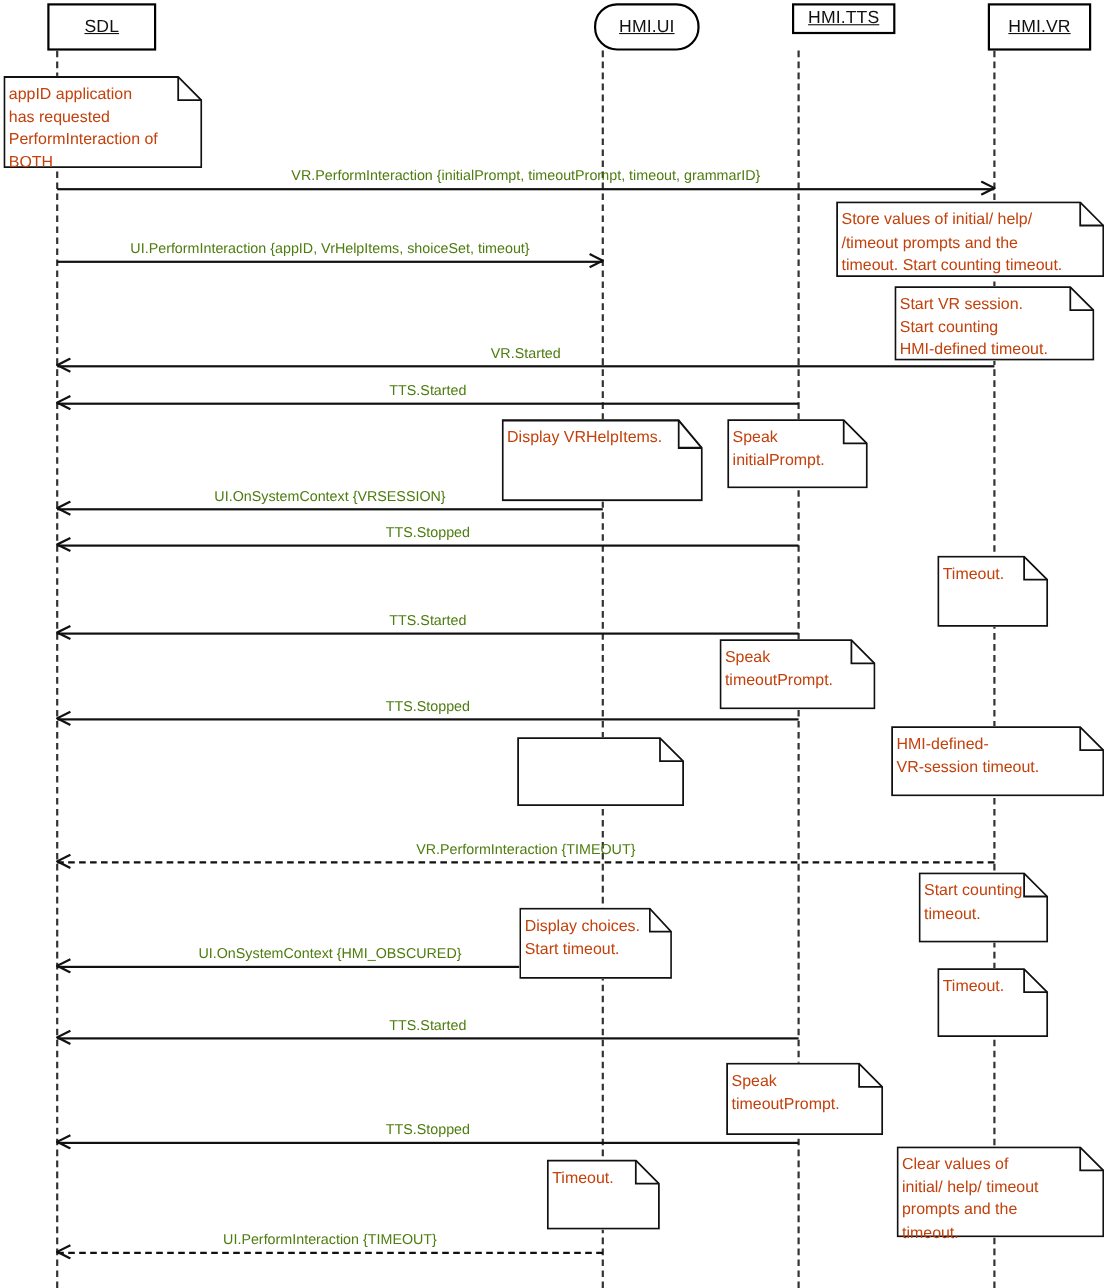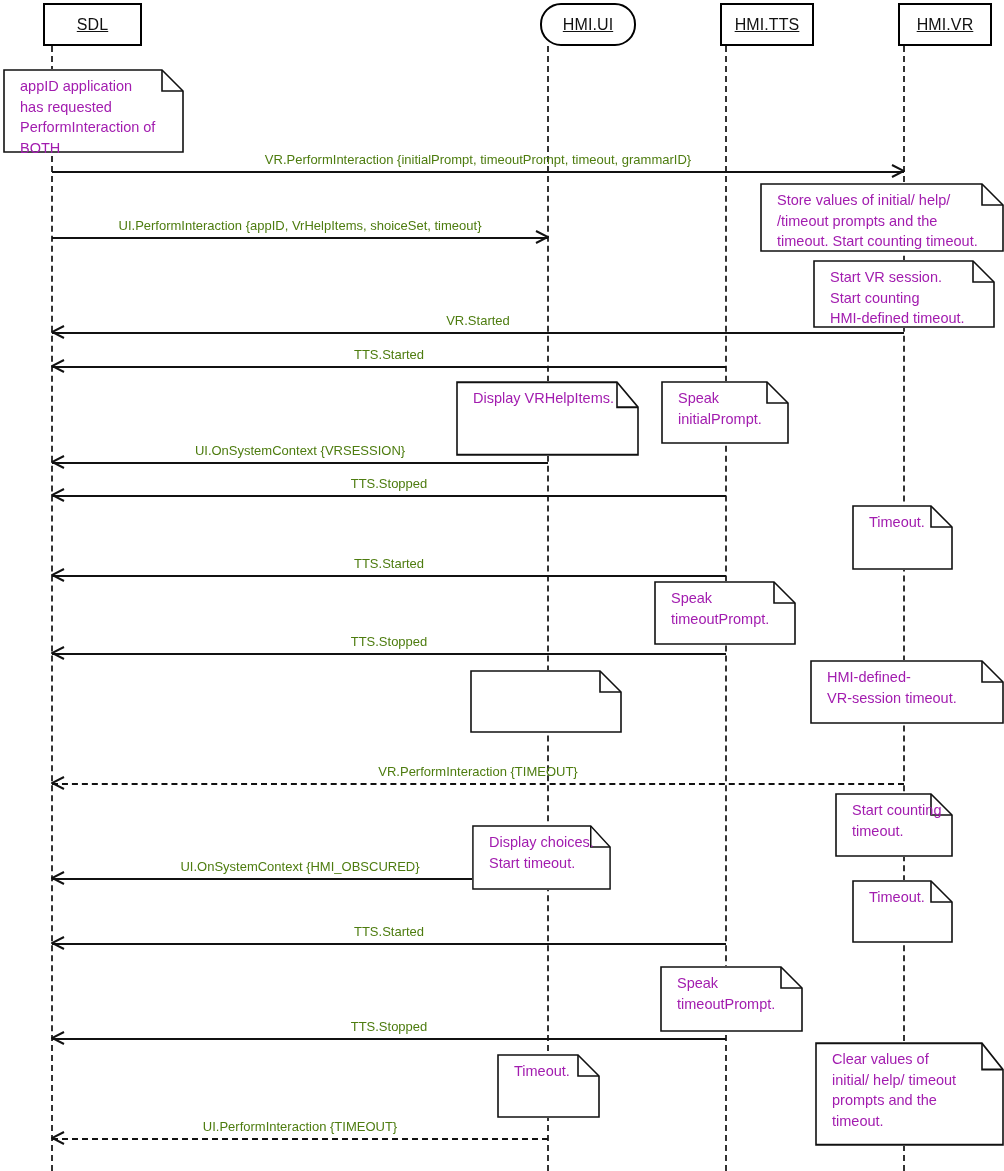--- a/index.html
+++ b/index.html
@@ -81,22 +81,22 @@
     left: -1px;
   }
   .arrow-head svg { display: block; }
   
   .note {
     position: absolute;
     background: #ffffff;
     box-sizing: border-box;
     font-size: 14.5px;
     line-height: 1.42;
-    color: #a21caf;
-    padding: 7px 9px 5px 17px;
+    color: #c2410c;
+    padding: 7px 9px 5px 5px;
     overflow: visible;
   }
   .note .note-svg {
     position: absolute;
     left: 0;
     top: 0;
     width: 100%;
     height: 100%;
     pointer-events: none;
   }
@@ -332,21 +332,21 @@
         <div class="note-text">Timeout.</div>
       </div>
       <div class="note" style="left: 660px; top: 966px; width: 143px; height: 66px;">
         <svg class="note-svg" viewBox="0 0 143 66" preserveAspectRatio="none">
           <path d="M1,1 L121,1 L142,22 L142,65 L1,65 Z" fill="#ffffff" stroke="#111111" stroke-width="1.6"></path>
           <path d="M121,1 L121,22 L142,22" fill="none" stroke="#111111" stroke-width="1.6"></path>
         </svg>
         <div class="note-text">Speak
 timeoutPrompt.</div>
       </div>
-      <div class="note" style="left: 815px; top: 1042px; width: 189px; height: 104px;">
+      <div class="note" style="left: 815px; top: 1042px; width: 189px; height: 83px;">
         <svg class="note-svg" viewBox="0 0 189 83" preserveAspectRatio="none">
           <path d="M1,1 L167,1 L188,22 L188,82 L1,82 Z" fill="#ffffff" stroke="#111111" stroke-width="1.6"></path>
           <path d="M167,1 L167,22 L188,22" fill="none" stroke="#111111" stroke-width="1.6"></path>
         </svg>
         <div class="note-text">Clear values of
 initial/ help/ timeout
 prompts and the
 timeout.</div>
       </div>
       <div class="note" style="left: 497px; top: 1054px; width: 103px; height: 64px;">
@@ -357,20 +357,20 @@
         <div class="note-text">Timeout.</div>
       </div>
     </div>
   <div id="participants-layer">
       <div class="participant-box" style="left: 3px; top: 3px; width: 99px; height: 43px;">
         <span class="participant-label">SDL</span>
       </div>
       <div class="participant-box" style="left: 500px; top: 3px; width: 96px; height: 43px; border-radius: 21px;">
         <span class="participant-label">HMI.UI</span>
       </div>
-      <div class="participant-box" style="left: 680px; top: 3px; width: 94px; height: 43px;">
+      <div class="participant-box" style="left: 680px; top: 3px; width: 94px; height: 28px;">
         <span class="participant-label">HMI.TTS</span>
       </div>
       <div class="participant-box" style="left: 858px; top: 3px; width: 94px; height: 43px;">
         <span class="participant-label">HMI.VR</span>
       </div>
     </div>
 </div>
 
 </body></html>

